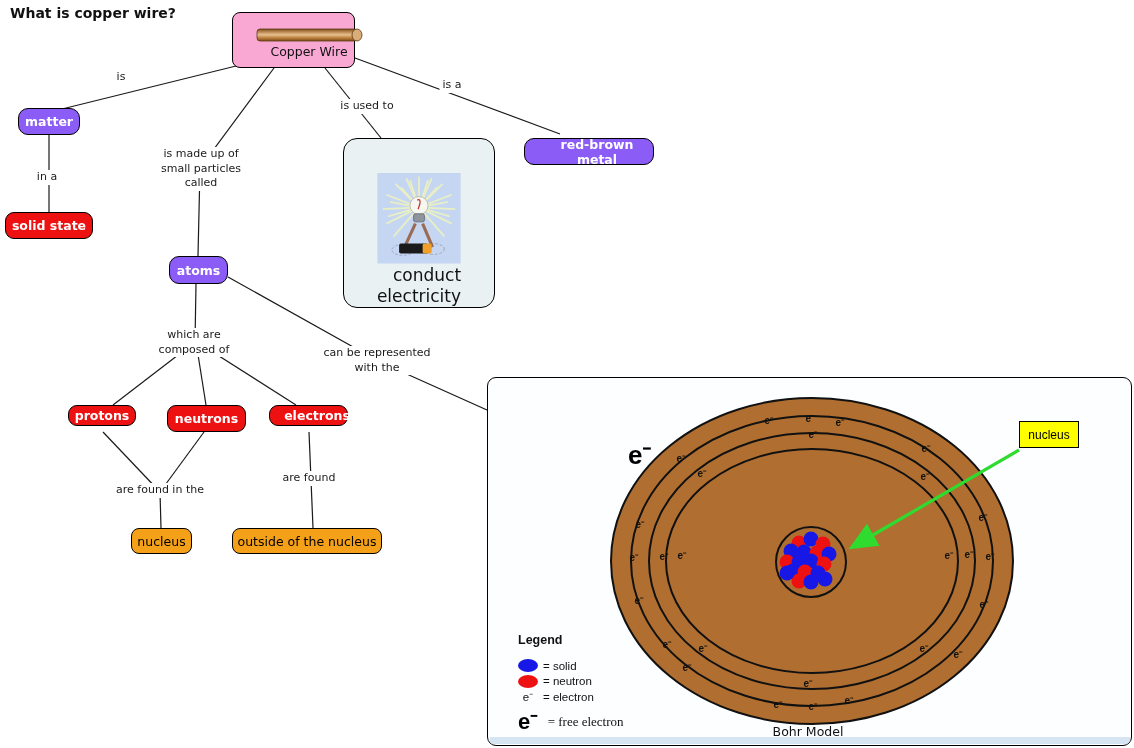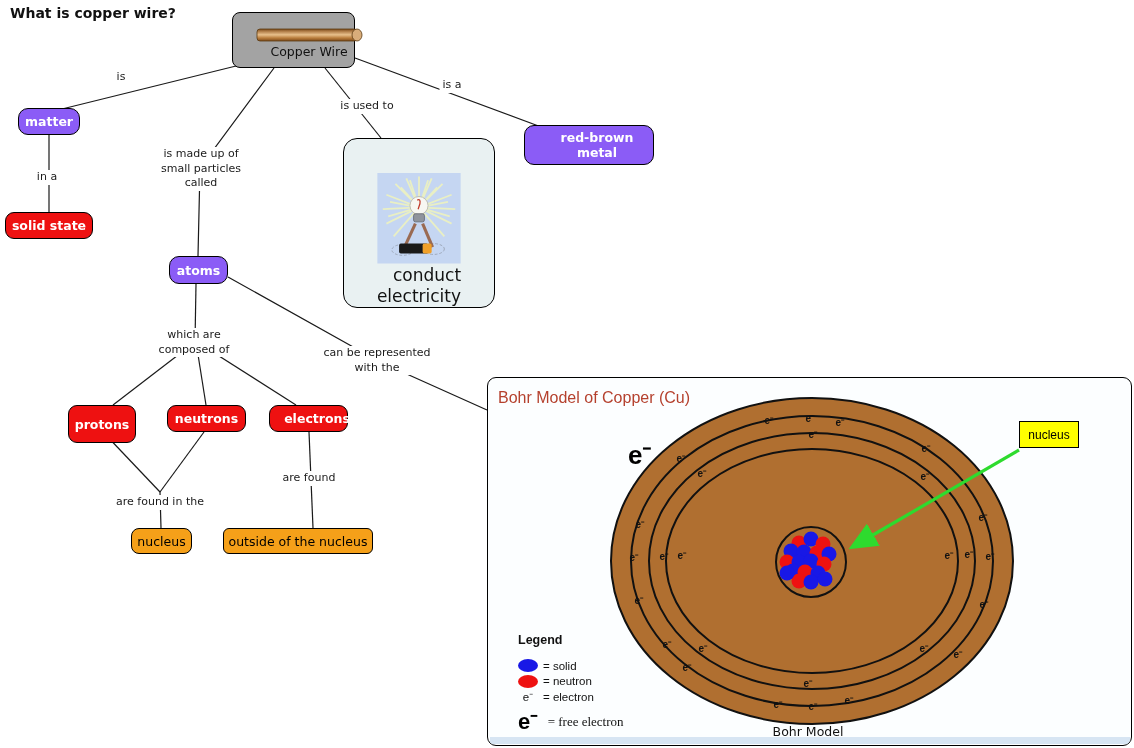--- a/index.html
+++ b/index.html
@@ -13,21 +13,21 @@
     position:absolute;left:10px;top:5px;font-size:14px;font-weight:bold;color:#111;z-index:4;
   }
   .node{
     position:absolute;display:flex;align-items:center;justify-content:center;
     border:1.6px solid #000;border-radius:10px;font-weight:bold;font-size:12.5px;
     color:#fff;box-sizing:border-box;z-index:3;text-align:center;
   }
   .node.dark{background:#8b5cf6;}
   .node.bright{background:#ee1111;border-radius:9px;}
   .node.orange{background:#f5a019;color:#000;font-weight:normal;border-radius:8px;font-size:12.5px;}
-  .node.white{background:#a3a3a3;color:#111;font-weight:normal;border-radius:8px;flex-direction:column;gap:2px;padding-top:6px;padding-left:31px;}
+  .node.white{background:#f9a8d4;color:#111;font-weight:normal;border-radius:8px;flex-direction:column;gap:2px;padding-top:6px;padding-left:31px;}
   .node.imgbox{background:#e9f1f2;color:#111;font-weight:normal;border-radius:14px;flex-direction:column;justify-content:flex-start;font-size:12px;}
   .elabel{
     position:absolute;transform:translateX(-50%);background:#ffffff;color:#1a1a1a;
     font-size:11px;line-height:1.32;text-align:center;white-space:pre-line;
     padding:0 3px;z-index:2;
   }
   .bulb-caption{white-space:pre-line;font-size:17px;line-height:1.25;margin-top:1px;text-align:right;}
   
   .bohr-panel{
     position:absolute;left:487px;top:377px;width:645px;height:369px;box-sizing:border-box;
@@ -89,21 +89,21 @@
 <div class="elabel" style="left:47px;top:170px;">in a</div>
 <div class="elabel" style="left:201px;top:147px;">is made up of
 small particles
 called</div>
 <div class="elabel" style="left:367px;top:99px;">is used to</div>
 <div class="elabel" style="left:452px;top:78px;text-align:center;">is a</div>
 <div class="elabel" style="left:194px;top:328px;">which are
 composed of</div>
 <div class="elabel" style="left:377px;top:346px;">can be represented
 with the</div>
-<div class="elabel" style="left:160px;top:495px;">are found in the</div>
+<div class="elabel" style="left:160px;top:483px;">are found in the</div>
 <div class="elabel" style="left:309px;top:471px;">are found</div>
 
 <div class="node white" style="left:232px;top:12px;width:123px;height:56px;">
   <svg width="107" height="14" viewBox="0 0 107 14">
     <defs>
       <linearGradient id="wireGrad" x1="0" y1="0" x2="0" y2="1">
         <stop offset="0" stop-color="#7d4a1a"></stop>
         <stop offset="0.22" stop-color="#b5834e"></stop>
         <stop offset="0.48" stop-color="#e8c08c"></stop>
         <stop offset="0.75" stop-color="#b97d3c"></stop>
@@ -121,21 +121,21 @@
 </div>
 
 <div class="node bright" style="left:5px;top:212px;width:88px;height:27px;">
   <span>solid state</span>
 </div>
 
 <div class="node dark" style="left:169px;top:256px;width:59px;height:28px;">
   <span>atoms</span>
 </div>
 
-<div class="node dark" style="left:524px;top:125px;width:130px;height:40px;padding-left:16px;">
+<div class="node dark" style="left:524px;top:138px;width:130px;height:27px;padding-left:16px;">
   <span>red-brown metal</span>
 </div>
 
 <div class="node imgbox" style="left:343px;top:138px;width:152px;height:170px;">
   <svg width="92" height="100" viewBox="0 0 92 100" style="margin-top:34px;">
     <rect x="0" y="0" width="92" height="100" fill="#c5d6f2"></rect>
     <g stroke="#e9efc4" stroke-width="2">
       <line x1="46" y1="38" x2="46" y2="4"></line>
         <line x1="46" y1="38" x2="60" y2="6"></line>
       <line x1="46" y1="38" x2="72" y2="12"></line>
@@ -165,42 +165,41 @@
     <rect x="24" y="78" width="32" height="11" rx="2" fill="#1a1a1a"></rect>
     <rect x="50" y="78" width="10" height="11" rx="2" fill="#f0a02a"></rect>
     <circle cx="46" cy="36" r="10" fill="#f7f7f2" stroke="#b9b9ae" stroke-width="1"></circle>
     <path d="M44,30 q4,-2 3,4 l-2,6" fill="none" stroke="#c03a2a" stroke-width="1.4"></path>
     <rect x="40" y="45" width="12" height="9" rx="2" fill="#8f949c" stroke="#5c6066" stroke-width="0.8"></rect>
   </svg>
   <div class="bulb-caption">conduct
 electricity</div>
 </div>
 
-<div class="node bright" style="left:68px;top:405px;width:68px;height:38px;">
+<div class="node bright" style="left:68px;top:405px;width:68px;height:21px;">
   <span>protons</span>
 </div>
 
 <div class="node bright" style="left:167px;top:405px;width:79px;height:27px;">
   <span>neutrons</span>
 </div>
 
-<div class="node bright" style="left:269px;top:405px;width:79px;height:27px;padding-left:17px;">
+<div class="node bright" style="left:269px;top:405px;width:79px;height:21px;padding-left:17px;">
   <span>electrons</span>
 </div>
 
 <div class="node orange" style="left:131px;top:528px;width:61px;height:26px;">
   <span>nucleus</span>
 </div>
 
-<div class="node orange" style="left:223px;top:528px;width:150px;height:26px;border-radius:6px;">
+<div class="node orange" style="left:232px;top:528px;width:150px;height:26px;">
   <span>outside of the nucleus</span>
 </div>
 
 <div class="bohr-panel">
-  <div class="bohr-title">Bohr Model of Copper (Cu)</div>
 
   <svg class="bohr-svg" width="645" height="369" viewBox="487 377 645 369">
     <defs>
       <marker id="arrowHead" markerWidth="9" markerHeight="8" refX="7" refY="4" orient="auto">
         <polygon points="0,0 9,4 0,8" fill="#2edb2e"></polygon>
       </marker>
     </defs>
     <rect x="489" y="736" width="640" height="7" fill="#d7e5f3"></rect>
     <g stroke="#111111" stroke-width="2">
       <ellipse cx="811" cy="560" rx="201" ry="163" fill="#b06f30"></ellipse>

